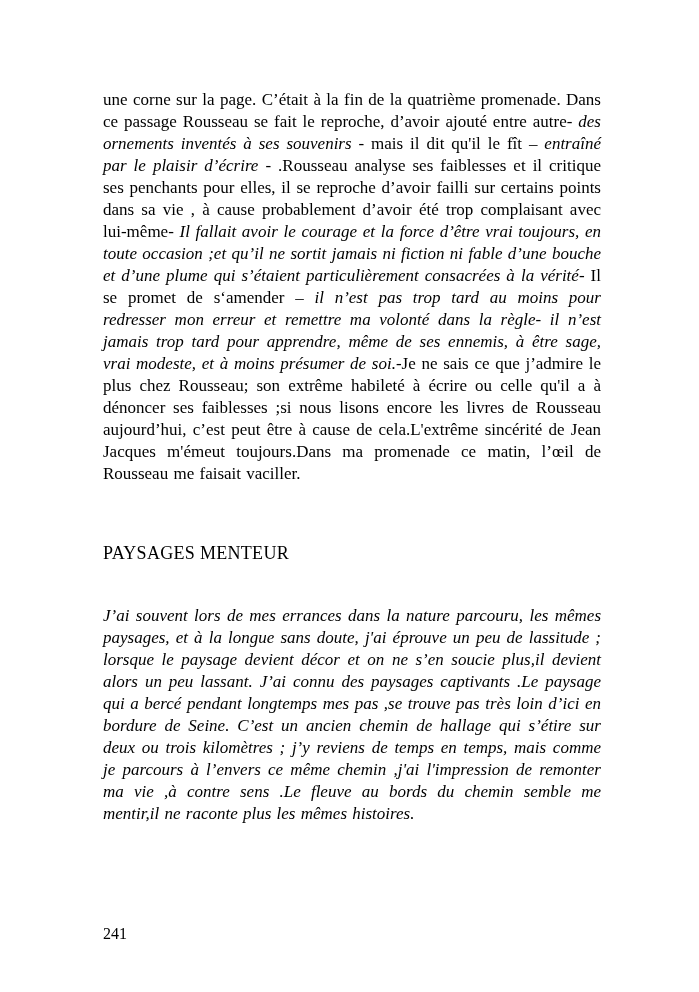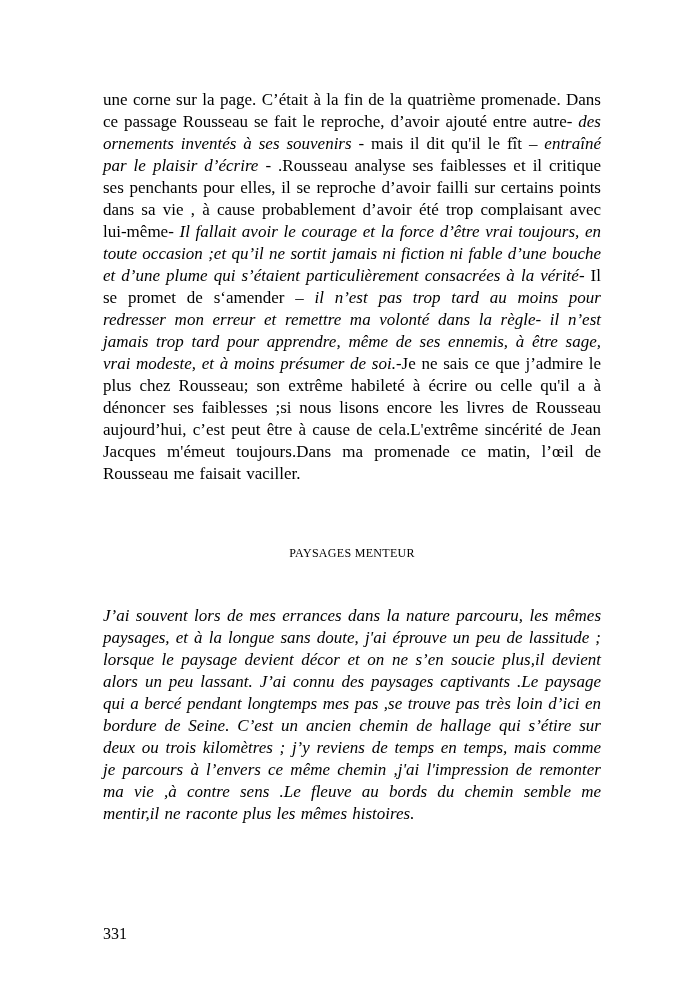--- a/index.html
+++ b/index.html
@@ -27,23 +27,22 @@
     word-spacing: 0.06em;
   }
   .para-1 { top: 89px; }
   .para-2 { top: 605px; font-style: italic; }
   .italic { font-style: italic; }
   .section-heading {
     position: absolute;
     left: 103px;
     width: 498px;
     top: 541px;
-    font-size: 12px;
+    font-size: 18px;
     line-height: 24px;
-    text-align: center;
     letter-spacing: 0.3px;
   }
   .page-number {
     position: absolute;
     left: 103px;
     top: 924px;
     font-size: 16px;
     line-height: 20px;
   }
 </style>
@@ -51,15 +50,15 @@
 <body>
 
 <div class="page">
 
   <div class="textblock para-1"><span>une corne sur la page. C’était à la fin de la quatrième promenade. Dans ce passage Rousseau se fait le reproche, d’avoir ajouté entre autre- </span><span class="italic">des ornements inventés à ses souvenirs</span><span> - mais il dit qu'il le fît – </span><span class="italic">entraîné par le plaisir d’écrire</span><span> - .Rousseau analyse ses faiblesses et il critique ses penchants pour elles, il se reproche d’avoir failli sur certains points dans sa vie , à cause probablement d’avoir été trop complaisant avec lui-même- </span><span class="italic">Il fallait avoir le courage et la force d’être vrai toujours, en toute occasion ;et qu’il ne sortit jamais ni fiction ni fable d’une bouche et d’une plume qui s’étaient particulièrement consacrées à la vérité</span><span>- Il se promet de s‘amender – </span><span class="italic">il n’est pas trop tard au moins pour redresser mon erreur et remettre ma volonté dans la règle- il n’est jamais trop tard pour apprendre, même de ses ennemis, à être sage, vrai modeste, et à moins présumer de soi.</span><span>-Je ne sais ce que j’admire le plus chez Rousseau; son extrême habileté à écrire ou celle qu'il a à dénoncer ses faiblesses ;si nous lisons encore les livres de Rousseau aujourd’hui, c’est peut être à cause de cela.L'extrême sincérité de Jean Jacques m'émeut toujours.Dans ma promenade ce matin, l’œil de Rousseau me faisait vaciller.</span></div>
 
   <div class="section-heading">PAYSAGES MENTEUR</div>
 
   <div class="textblock para-2"><span>J’ai souvent lors de mes errances dans la nature parcouru, les mêmes paysages, et à la longue sans doute, j'ai éprouve un peu de lassitude ; lorsque le paysage devient décor et on ne s’en soucie plus,il devient alors un peu lassant. J’ai connu des paysages captivants .Le paysage qui a bercé pendant longtemps mes pas ,se trouve pas très loin d’ici en bordure de Seine. C’est un ancien chemin de hallage qui s’étire sur deux ou trois kilomètres ; j’y reviens de temps en temps, mais comme je parcours à l’envers ce même chemin ,j'ai l'impression de remonter ma vie ,à contre sens .Le fleuve au bords du chemin semble me mentir,il ne raconte plus les mêmes histoires.</span></div>
 
-  <div class="page-number">331</div>
+  <div class="page-number">241</div>
 
 </div>
 
 </body></html>

